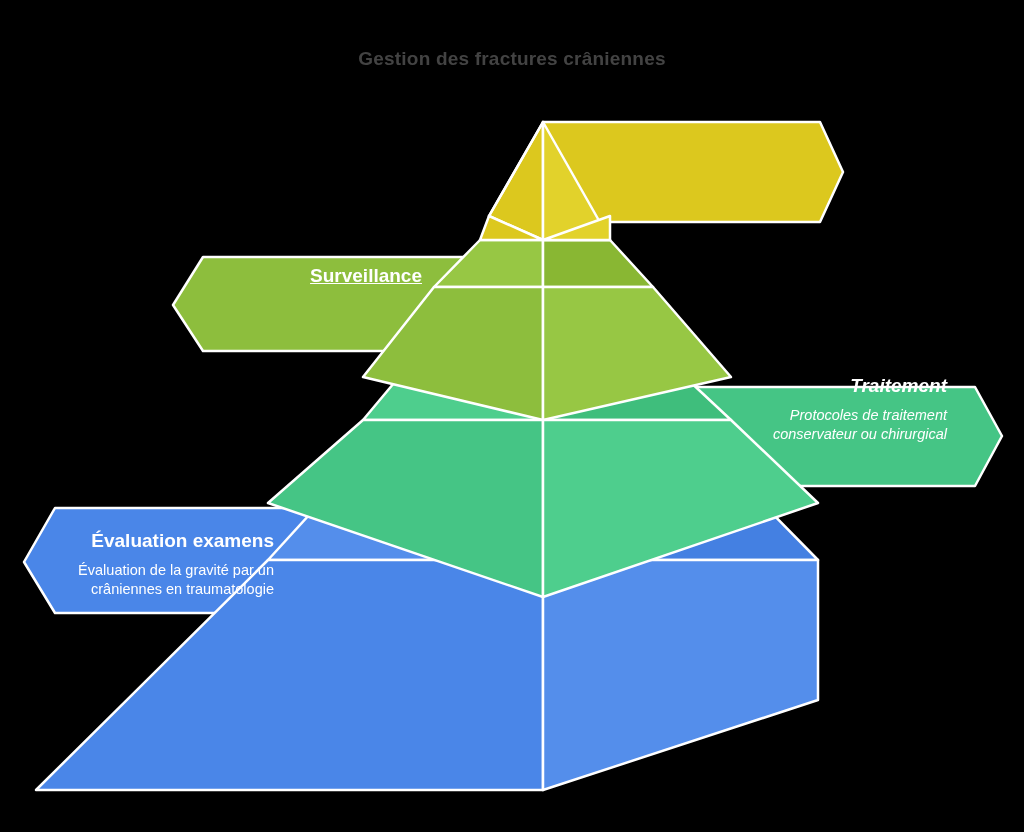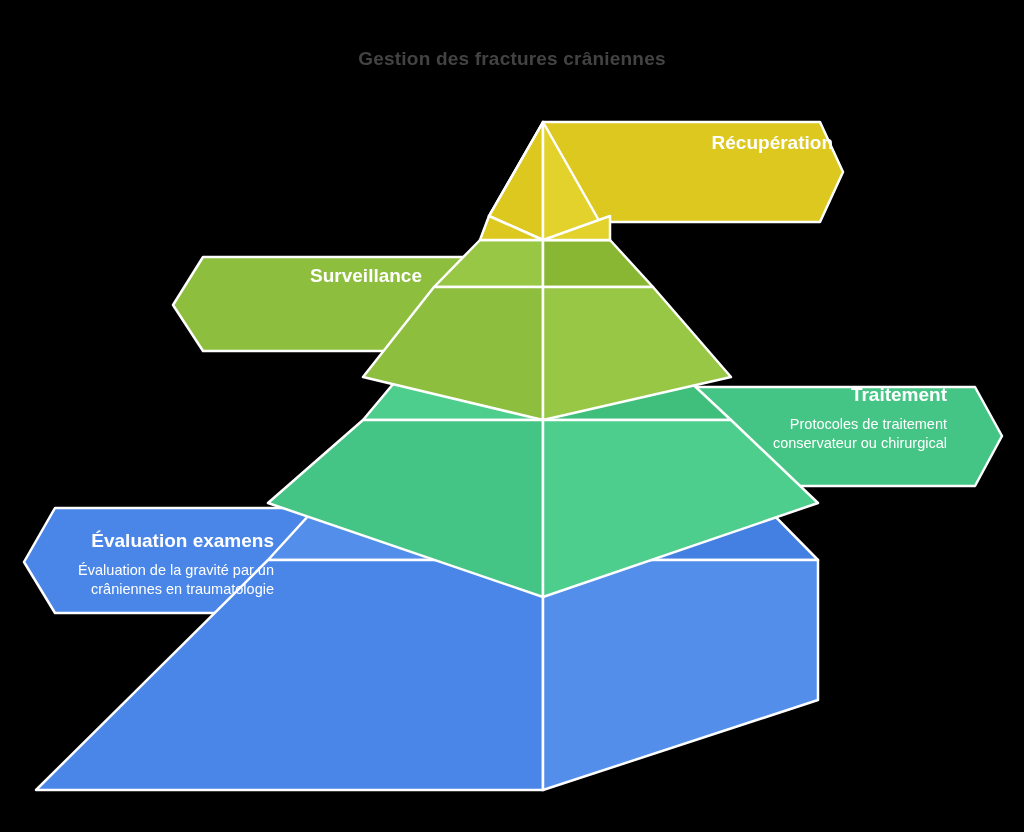--- a/index.html
+++ b/index.html
@@ -99,28 +99,27 @@
 
     <polygon points="543,122 543,240 489,216" fill="#DCC81E" stroke="#ffffff" stroke-width="2.5" stroke-linejoin="round"></polygon>
     <polygon points="543,122 610,240 543,240" fill="#E2D22B" stroke="#ffffff" stroke-width="2.5" stroke-linejoin="round"></polygon>
     <polygon points="543,122 489,216 489,216" fill="#CFBC18" stroke="#ffffff" stroke-width="2.5" stroke-linejoin="round"></polygon>
     <polygon points="489,216 543,240 480,240" fill="#DCC81E" stroke="#ffffff" stroke-width="2.5" stroke-linejoin="round"></polygon>
     <polygon points="610,240 543,240 610,216" fill="#E2D22B" stroke="#ffffff" stroke-width="2.5" stroke-linejoin="round"></polygon>
 
   </svg>
 
   <div class="label-text lbl-right" style="left:583px; top:132px; width:250px;">
-    <div class="label-title">Récupération</div>
   </div>
 
-  <div class="label-text lbl-right" style="left:190px; top:265px; width:232px;">
+  <div class="label-text lbl-right" style="left:190px; top:265px; width:232px;text-decoration:underline;">
     <div class="label-title">Surveillance</div>
   </div>
 
-  <div class="label-text lbl-right" style="left:690px; top:384px; width:257px;">
+  <div class="label-text lbl-right" style="left:690px; top:375px; width:257px;font-style:italic;">
     <div class="label-title">Traitement</div>
     <div class="label-desc">Protocoles de traitement
 conservateur ou chirurgical</div>
   </div>
 
   <div class="label-text lbl-right" style="left:40px; top:530px; width:234px;">
     <div class="label-title">Évaluation examens</div>
     <div class="label-desc">Évaluation de la gravité par un
 crâniennes en traumatologie</div>
   </div>

